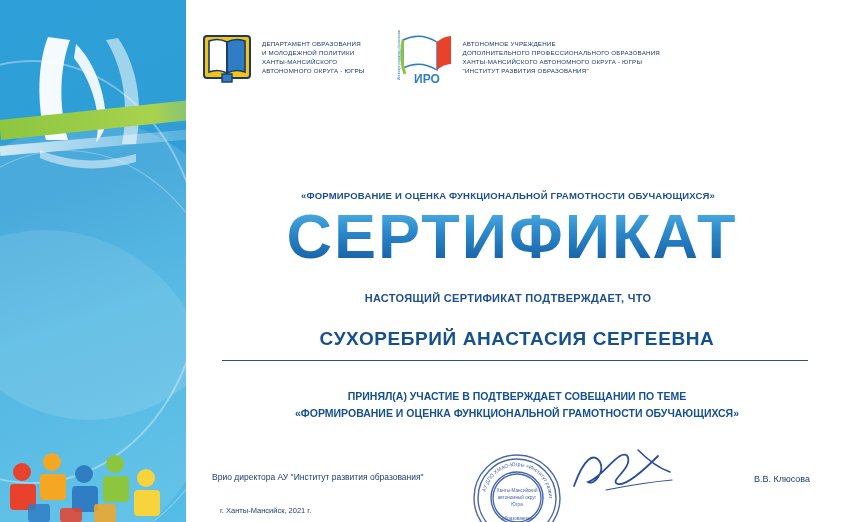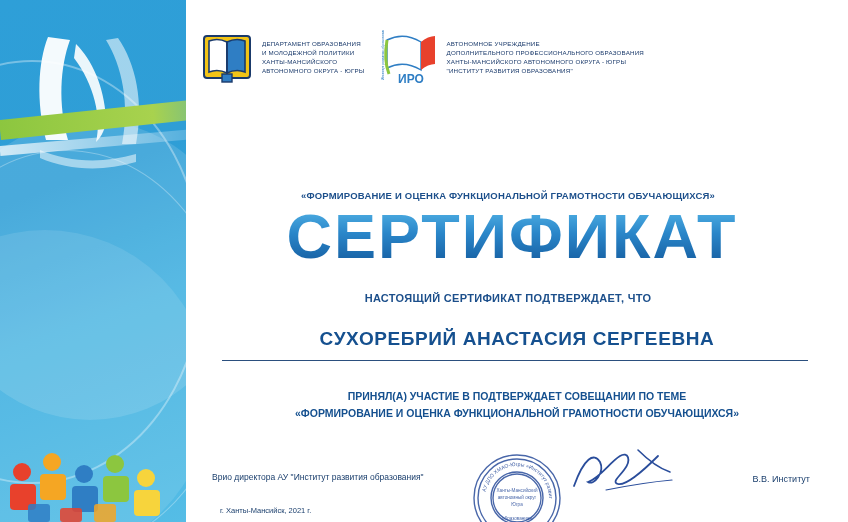--- a/index.html
+++ b/index.html
@@ -106,21 +106,21 @@
   }
 
   
   .header {
     position: absolute;
     left: 200px;
     top: 30px;
     right: 24px;
     display: flex;
     align-items: flex-start;
-    gap: 16px;
+    gap: 32px;
   }
   .logo-block {
     display: flex;
     align-items: flex-start;
     gap: 8px;
   }
   .logo-text {
     font-size: 6.2px;
     line-height: 1.45;
     color: #1a3a6b;
@@ -331,21 +331,21 @@
 
     <div class="recipient">СУХОРЕБРИЙ АНАСТАСИЯ СЕРГЕЕВНА</div>
     <div class="rule"></div>
 
     <div class="participation">
       <div>ПРИНЯЛ(А) УЧАСТИЕ В ПОДТВЕРЖДАЕТ СОВЕЩАНИИ ПО ТЕМЕ</div>
       <div>«ФОРМИРОВАНИЕ И ОЦЕНКА ФУНКЦИОНАЛЬНОЙ ГРАМОТНОСТИ ОБУЧАЮЩИХСЯ»</div>
     </div>
 
     <div class="sig-role">Врио директора АУ "Институт развития образования"</div>
-    <div class="sig-name">В.В. Институт</div>
+    <div class="sig-name">В.В. Клюсова</div>
     <div class="city-line">г. Ханты-Мансийск, 2021 г.</div>
 
     <svg class="stamp" viewBox="0 0 92 92">
       <g fill="none" stroke="#2a4d9b" stroke-width="1.4" opacity="0.85">
         <circle cx="46" cy="46" r="43"></circle>
         <circle cx="46" cy="46" r="39"></circle>
         <circle cx="46" cy="46" r="26"></circle>
         <circle cx="46" cy="46" r="24"></circle>
       </g>
       <path id="stampcurve" d="M 14 46 A 32 32 0 0 1 78 46" fill="none"></path>

